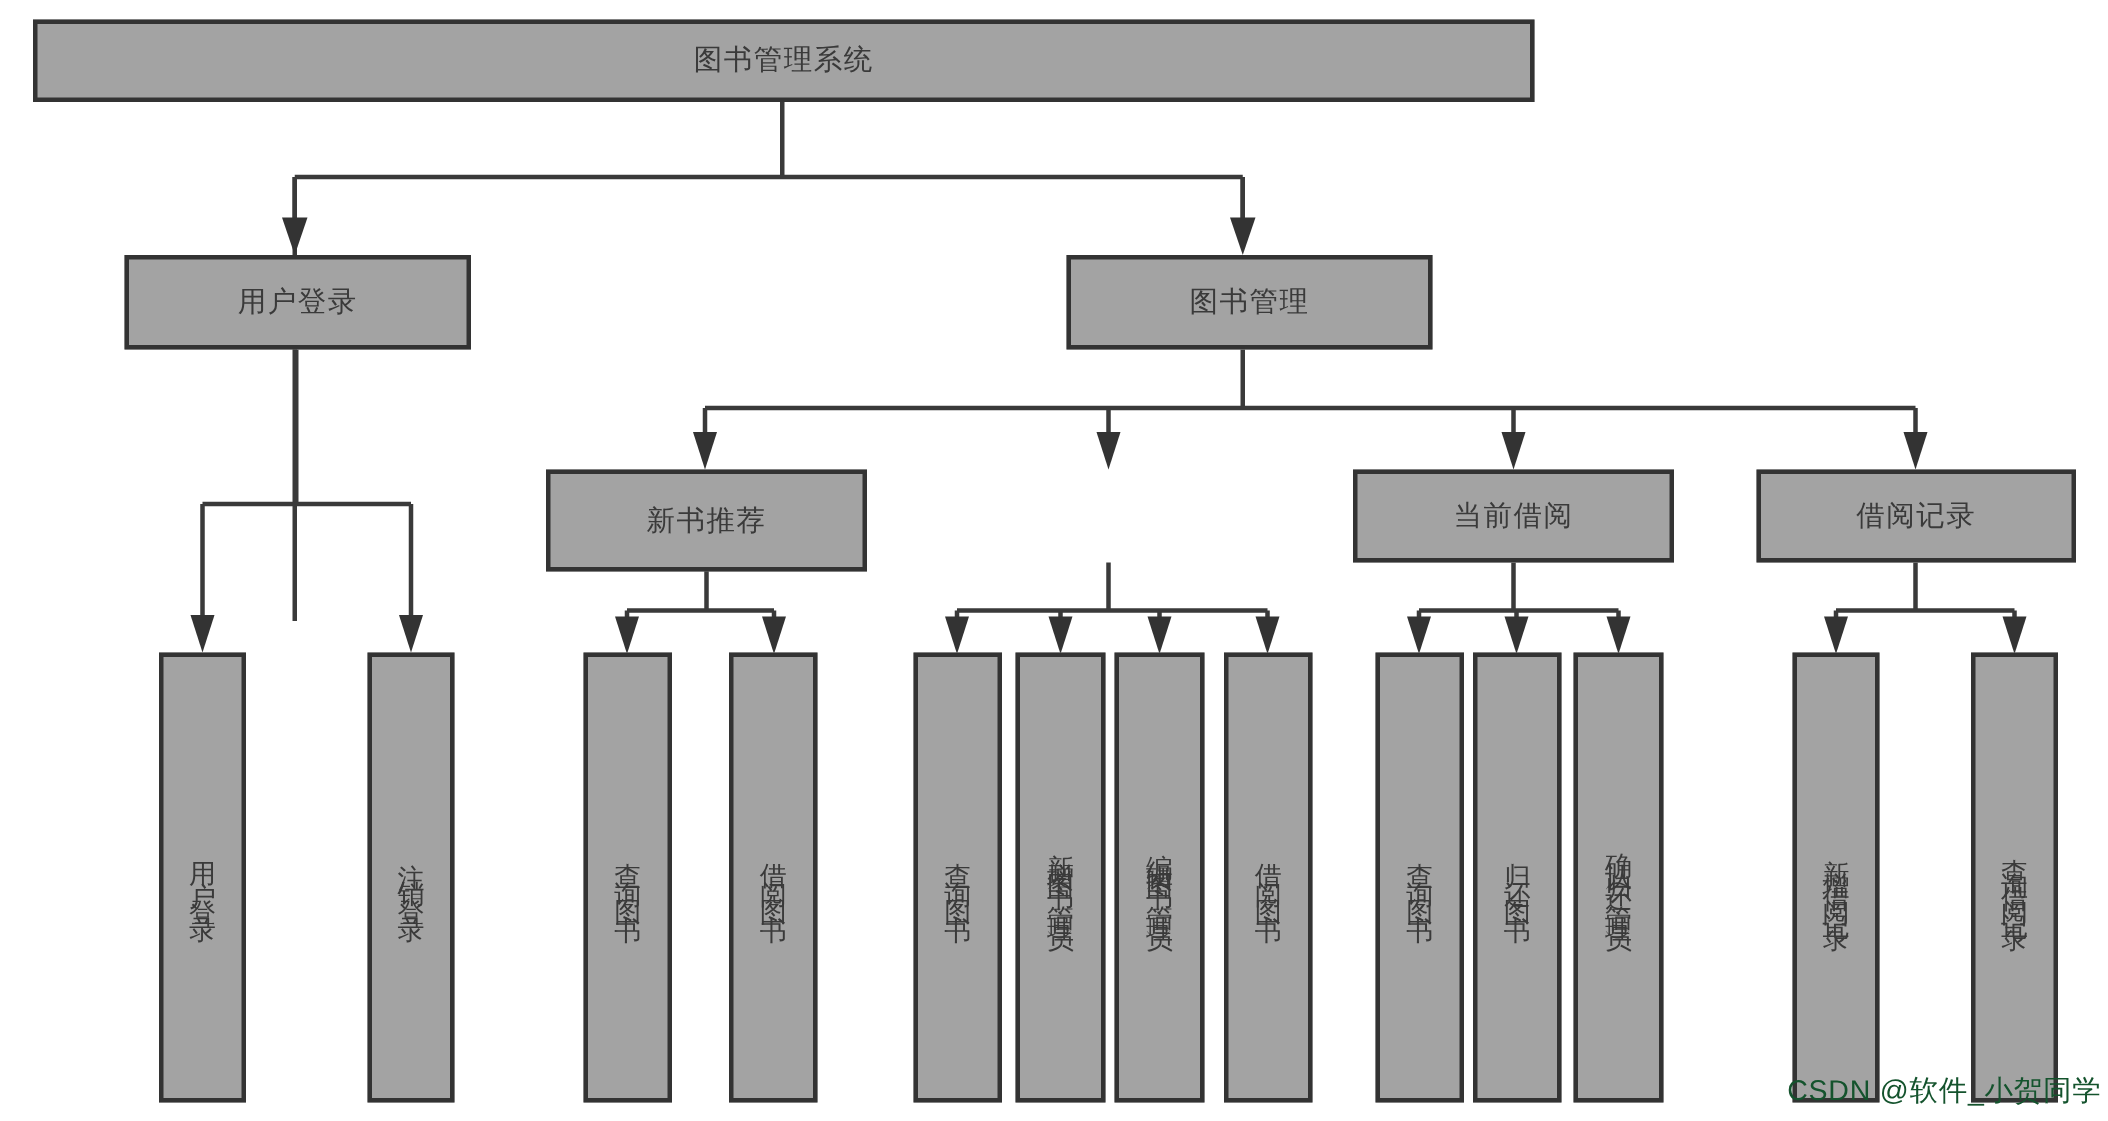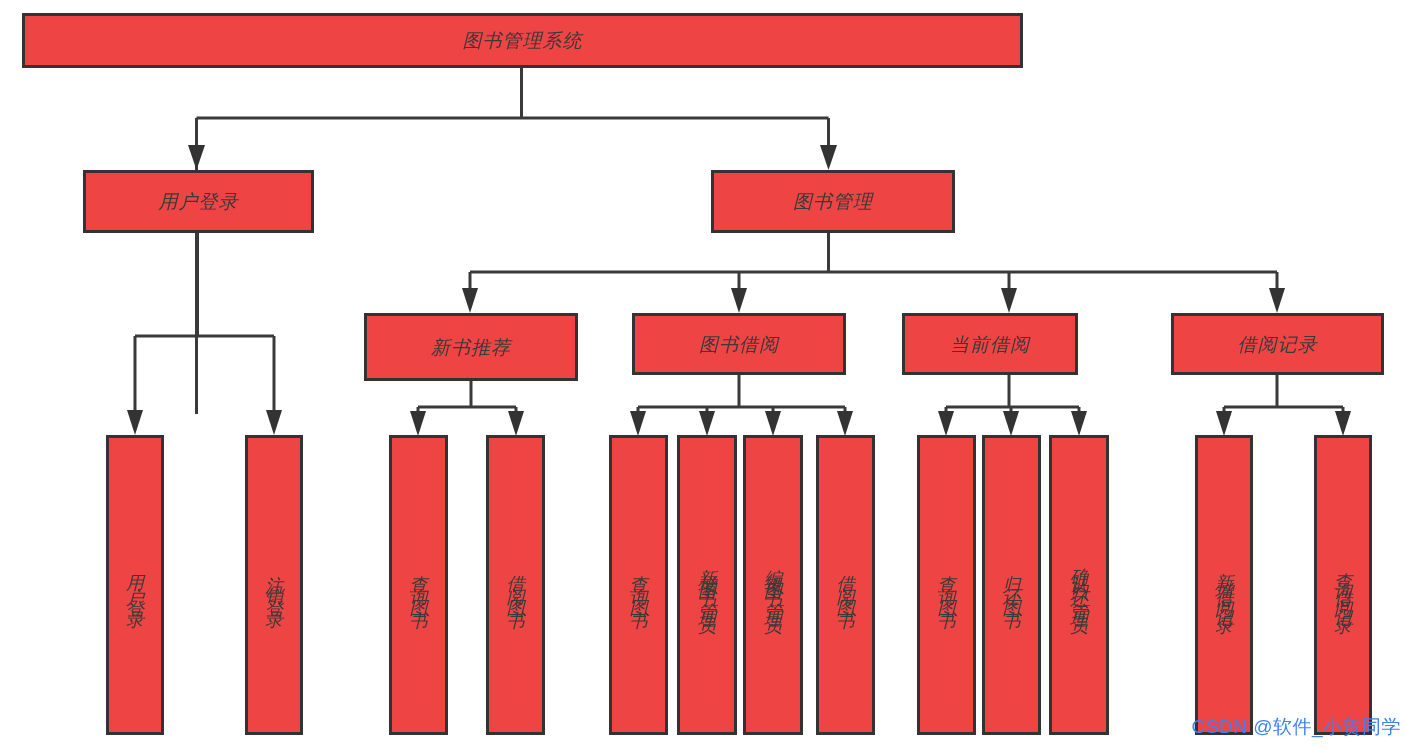--- a/index.html
+++ b/index.html
@@ -25,48 +25,47 @@
     stroke: #3a3a3a;
     stroke-width: 3;
   }
   svg.wires polygon {
     fill: #333333;
     stroke: none;
   }
 
   .node {
     position: absolute;
-    background: #ef4444;
+    background: #a3a3a3;
     border: 3px solid #333333;
     color: #3a3a3a;
     display: flex;
     align-items: center;
     justify-content: center;
     z-index: 2;
     font-size: 19px;
     letter-spacing: 1px;
     text-align: center;
     line-height: 1;
-    font-style: italic;
   }
 
   .node.v {
     writing-mode: vertical-rl;
     text-orientation: mixed;
     font-size: 18px;
     letter-spacing: 12px;
     line-height: 1;
   }
 
   .watermark {
     position: absolute;
     right: 4px;
     bottom: 7px;
     font-size: 19px;
-    color: #3b82f6;
+    color: #14532d;
     letter-spacing: 0.5px;
     z-index: 3;
     white-space: nowrap;
   }
 </style>
 </head>
 <body>
 
 <div class="canvas">
 
@@ -120,22 +119,21 @@
       <polygon points="1343,436 1335,411 1351,411"></polygon>
     </g>
   </svg>
 
   <div class="node" style="left:22px; top:13px; width:1001px; height:55px;">图书管理系统</div>
 
   <div class="node" style="left:83px; top:170px; width:231px; height:63px;">用户登录</div>
   <div class="node" style="left:711px; top:170px; width:244px; height:63px;">图书管理</div>
 
   <div class="node" style="left:364px; top:313px; width:214px; height:68px;">新书推荐</div>
-  <div class="node" style="left:632px; top:313px; width:214px; height:62px;">图书借阅</div>
-  <div class="node" style="left:902px; top:313px; width:176px; height:62px;">当前借阅</div>
+  <div class="node" style="left:902px; top:313px; width:214px; height:62px;">当前借阅</div>
   <div class="node" style="left:1171px; top:313px; width:213px; height:62px;">借阅记录</div>
 
   <div class="node v" style="left:106px; top:435px; width:58px; height:300px;">用户登录</div>
   <div class="node v" style="left:245px; top:435px; width:58px; height:300px;">注销登录</div>
 
   <div class="node v" style="left:389px; top:435px; width:59px; height:300px;">查询图书</div>
   <div class="node v" style="left:486px; top:435px; width:59px; height:300px;">借阅图书</div>
 
   <div class="node v" style="left:609px; top:435px; width:59px; height:300px;">查询图书</div>
   <div class="node v" style="left:677px; top:435px; width:60px; height:300px; letter-spacing:7px;">新增图书（管理员）</div>

